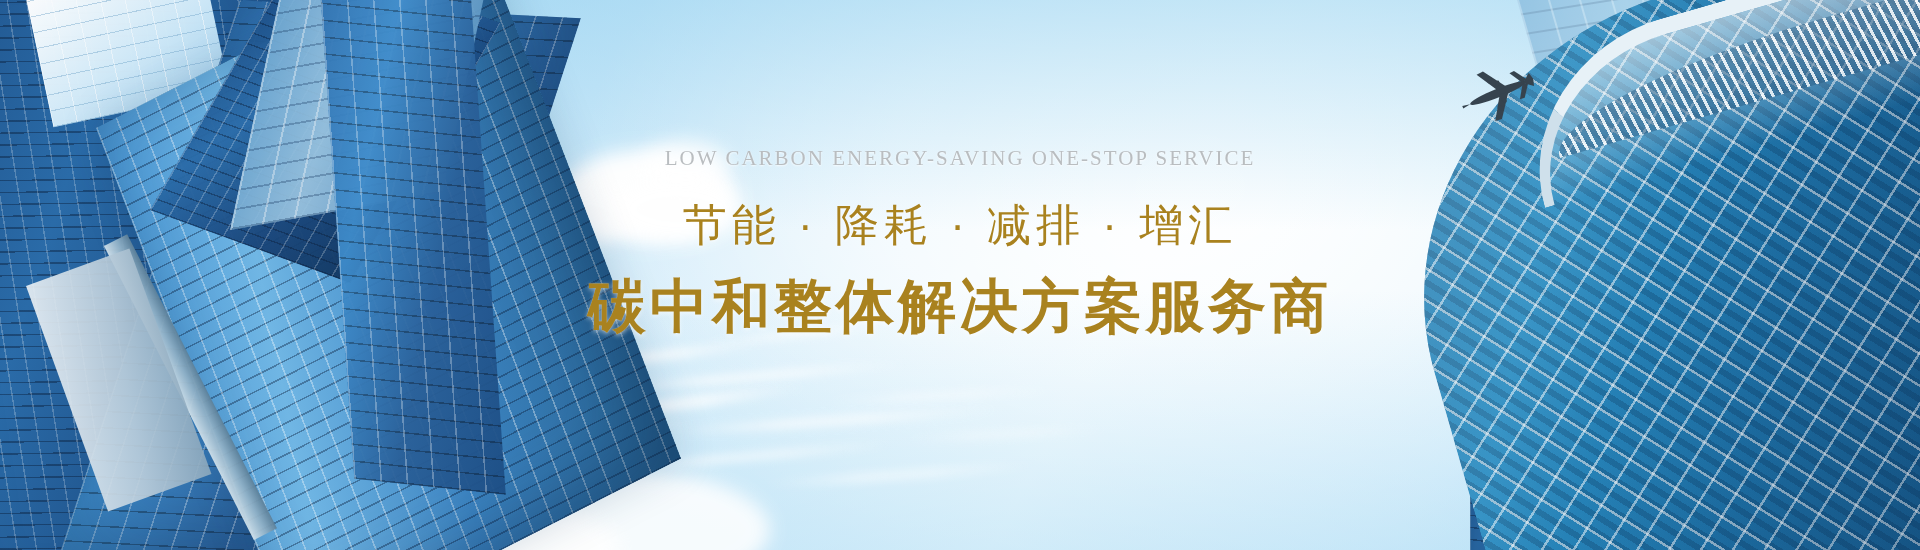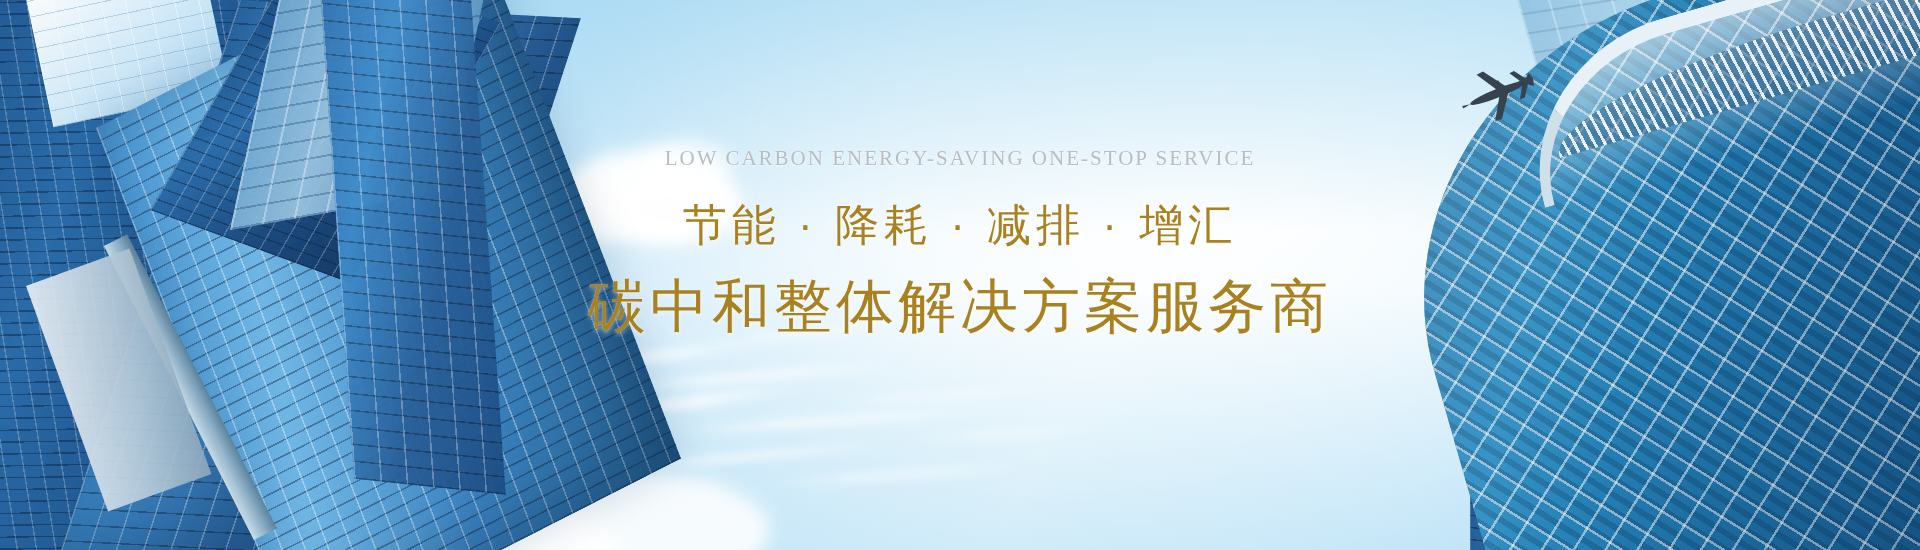--- a/index.html
+++ b/index.html
@@ -126,21 +126,21 @@
     font-size: 44px;
     letter-spacing: 5px;
     color: #a9821f;
     line-height: 1;
     margin: 34px 0 12px 0;
     white-space: nowrap;
     text-shadow: 0 1px 3px rgba(255,255,255,0.7);
   }
   .headline {
     font-family: "Liberation Sans", sans-serif;
-    font-weight: normal;
+    font-weight: bold;
     font-size: 58px;
     letter-spacing: 4px;
     color: #a9821f;
     line-height: 1;
     margin: 30px 0 0 0;
     white-space: nowrap;
     text-shadow:
       0 0 1px rgba(255,255,255,0.55),
       0 2px 5px rgba(255,255,255,0.55);
   }

